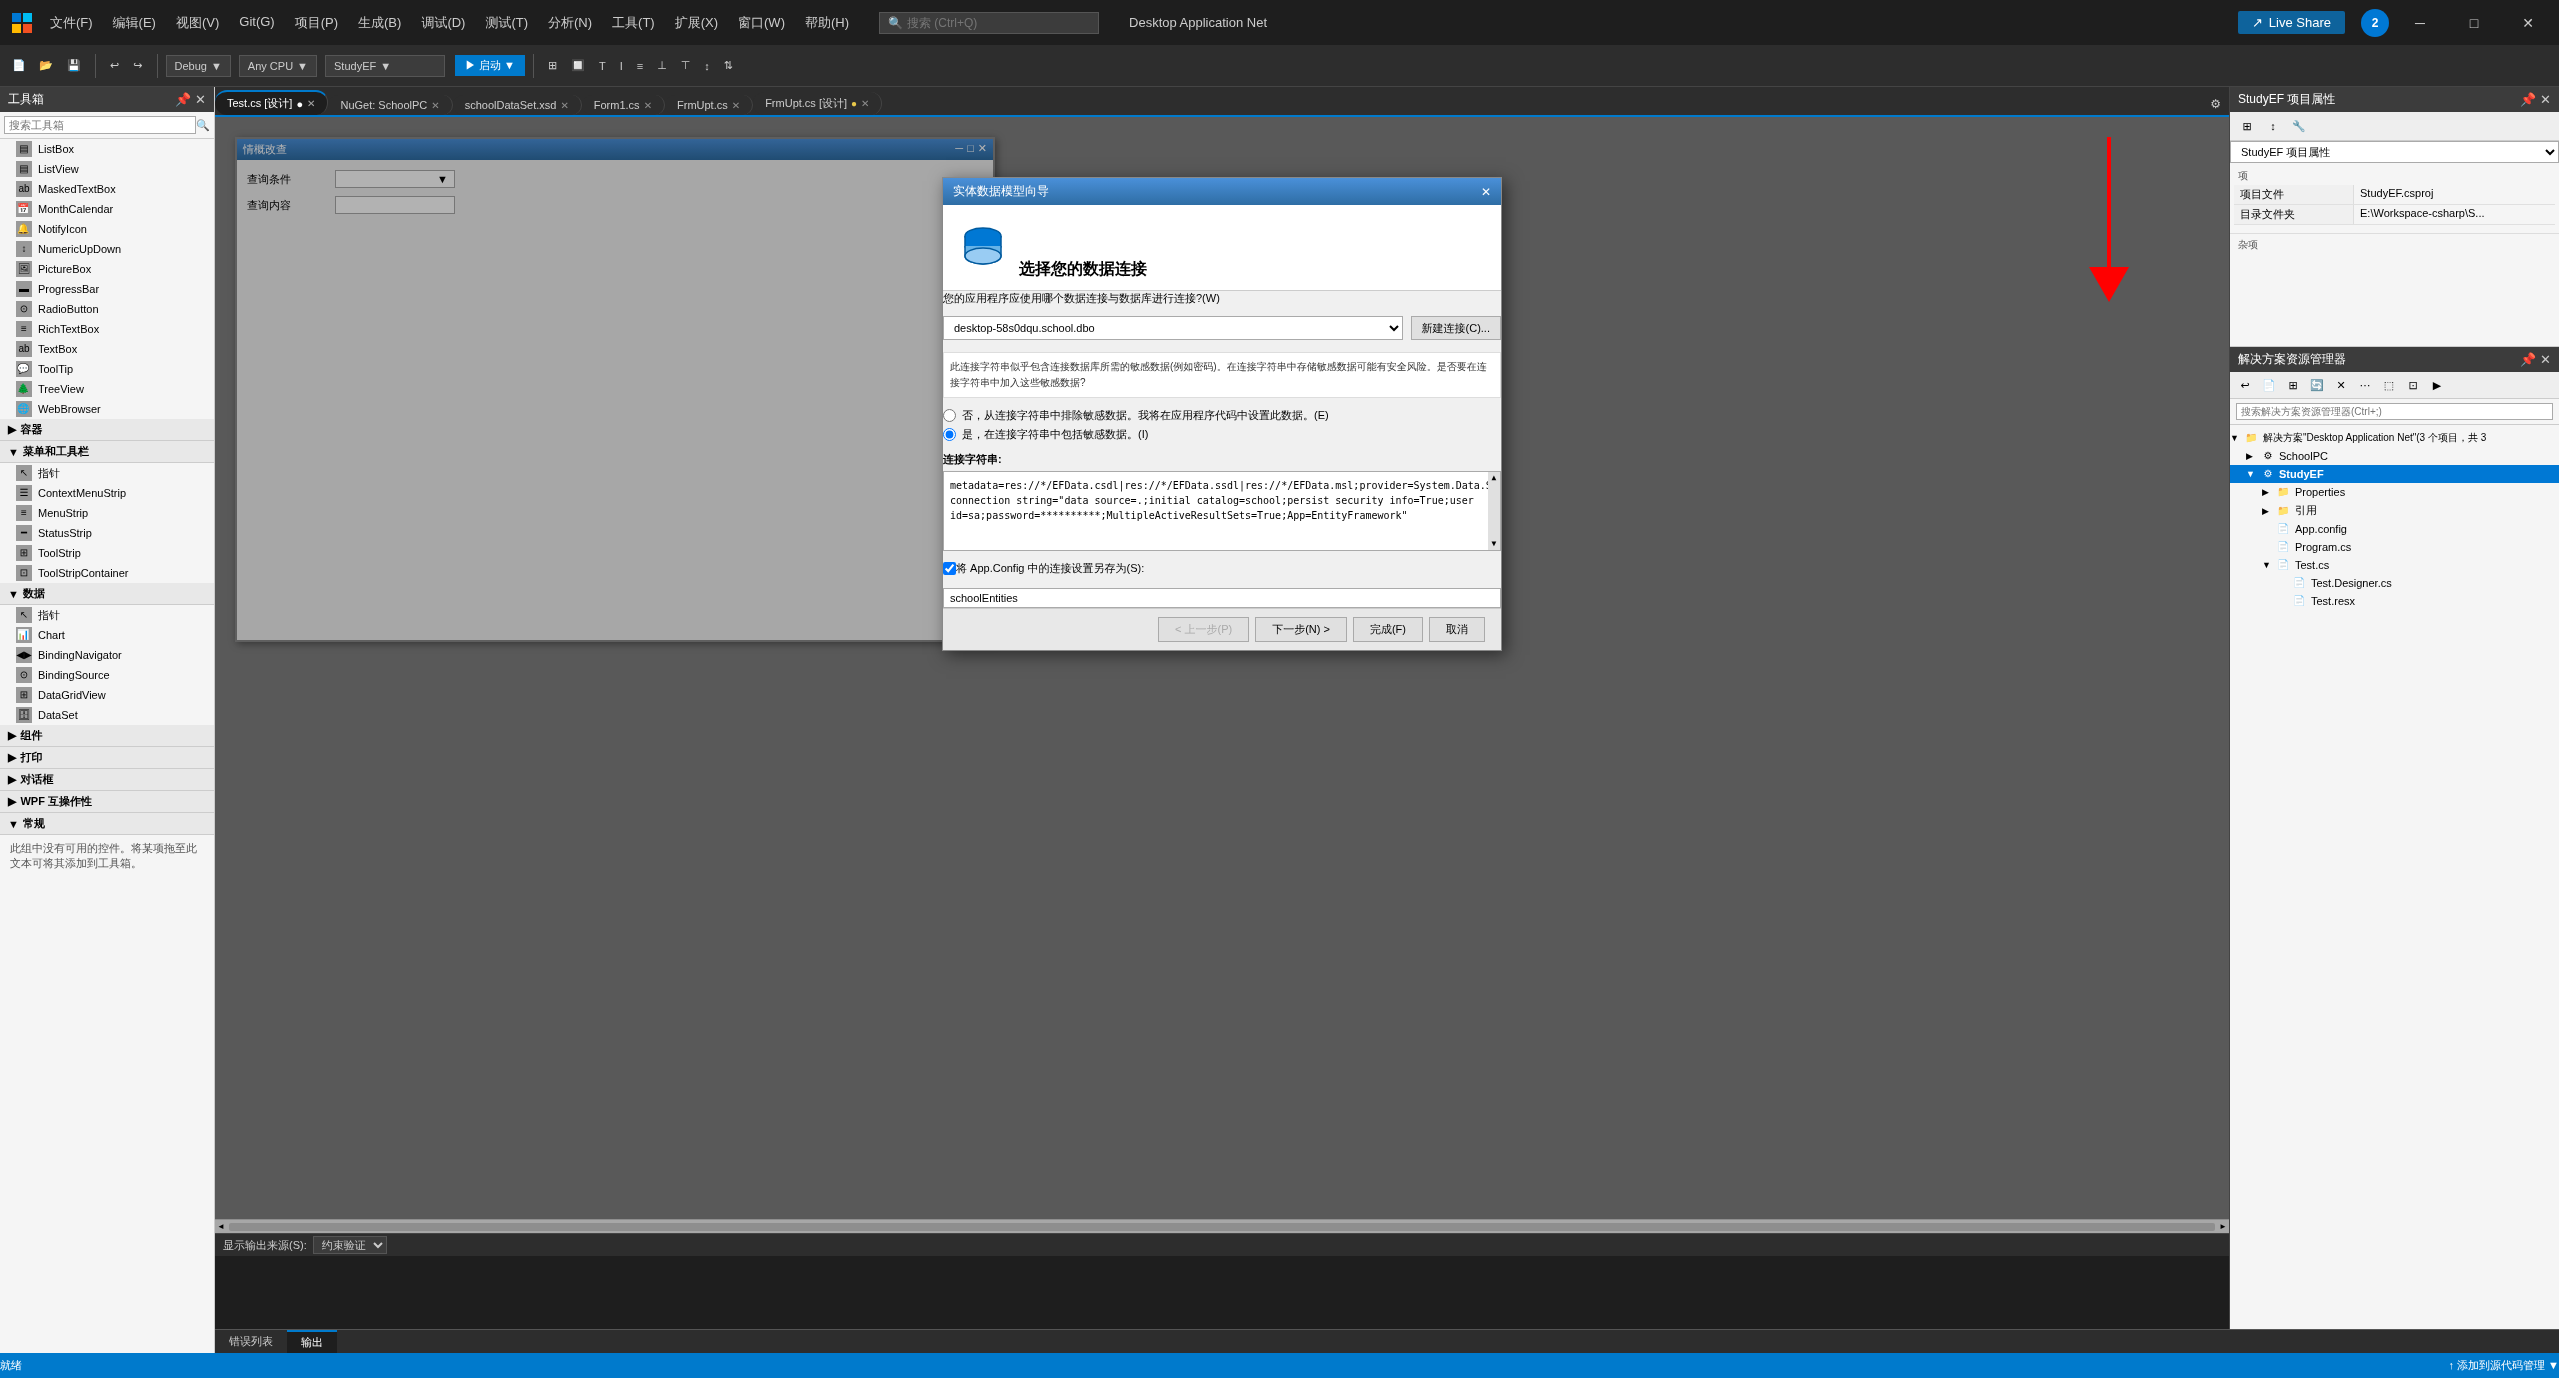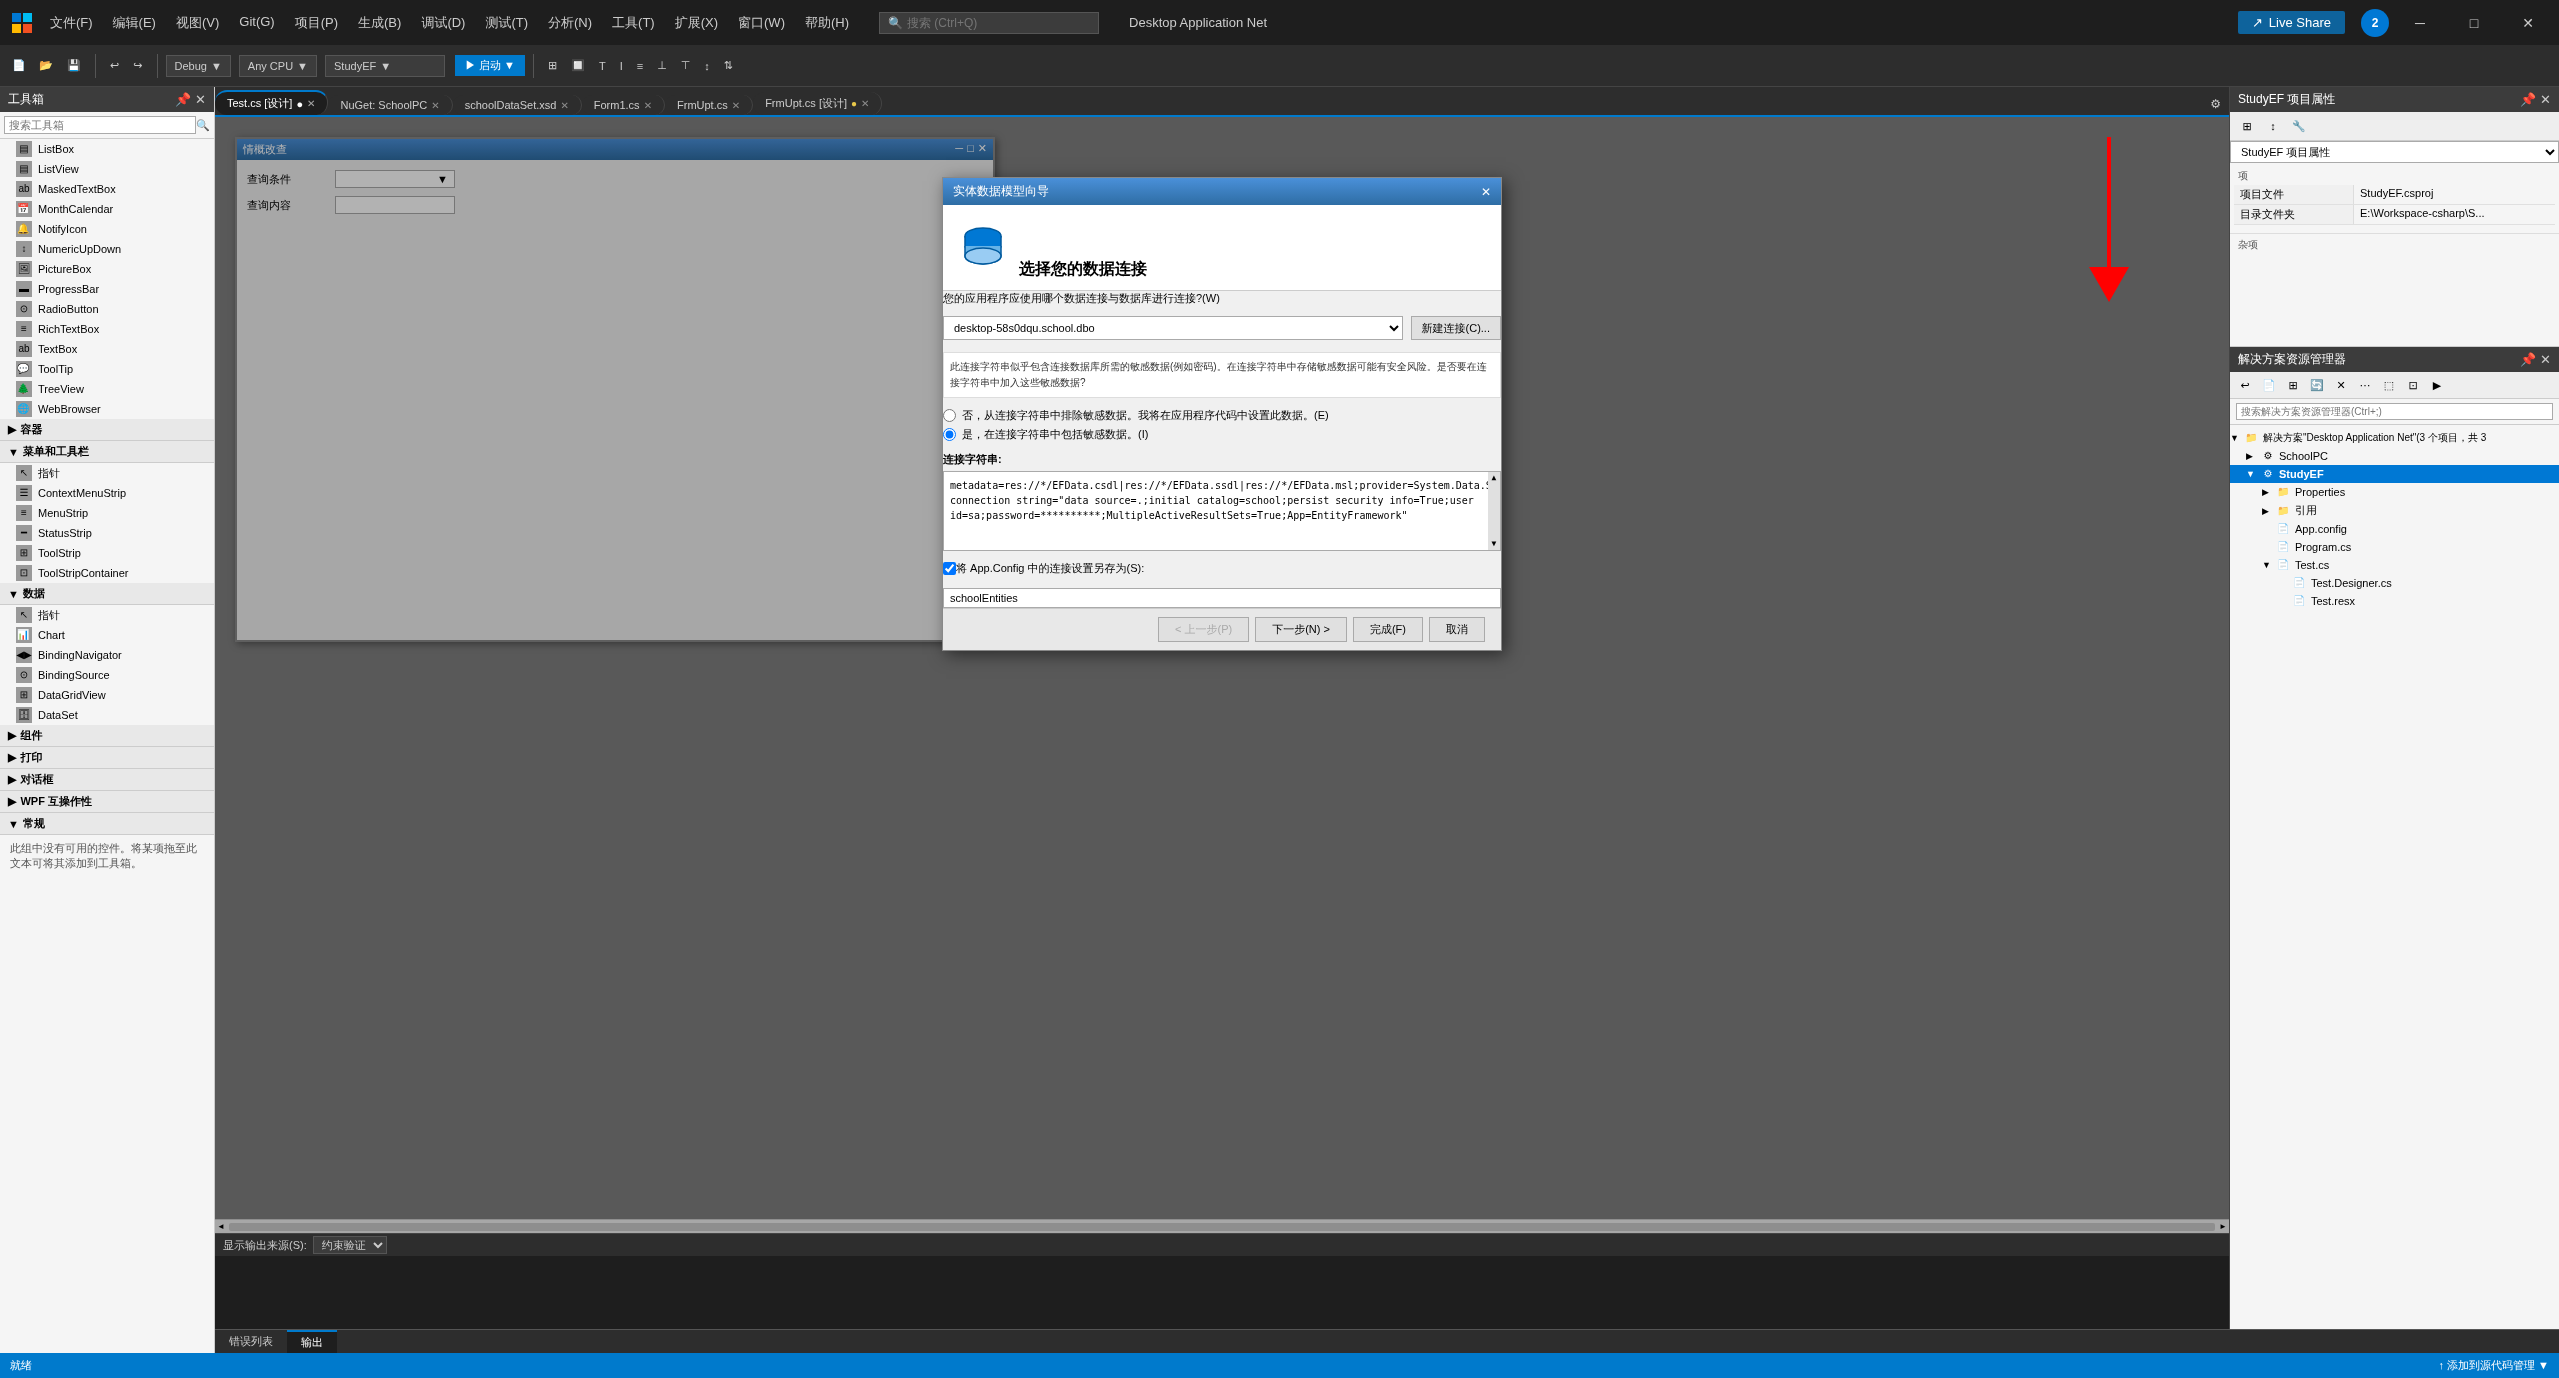--- a/index.html
+++ b/index.html
@@ -104,21 +104,21 @@
     .wizard-conn-box { background: #fff; border: 1px solid #aaa; padding: 6px; font-size: 10px; min-height: 80px; font-family: Consolas, monospace; line-height: 1.5; margin-bottom: 10px; position: relative; overflow: hidden; }
     .wizard-conn-scrollbar { position: absolute; right: 0; top: 0; bottom: 0; width: 12px; background: #e0e0e0; display: flex; flex-direction: column; align-items: center; }
     .wizard-checkbox-row { display: flex; align-items: center; gap: 0; font-size: 11px; margin-bottom: 8px; }
     .wizard-checkbox-row input[type=checkbox] { margin: 0; }
     .wizard-save-name { background: #fff; border: 1px solid #aaa; padding: 3px 6px; font-size: 11px; width: 100%; margin-top: 4px; }
     .wizard-footer { padding: 8px 16px; display: flex; justify-content: flex-end; gap: 6px; border-top: 1px solid #ccc; background: #e8e8e8; }
     .wizard-btn { background: #e0e0e0; border: 1px solid #aaa; padding: 4px 16px; font-size: 11px; cursor: pointer; }
     .wizard-btn.disabled { color: #aaa; cursor: default; }
 
     
-    #status-bar { display: flex; align-items: center; background: #007acc; color: #fff; height: 25px; padding: 0 10px; font-size: 11px; gap: 16px; }
+    #status-bar { display: flex; align-items: center; background: #007acc; color: #fff; height: 25px; padding: 0 0; font-size: 11px; gap: 16px; }
 
     
     ::-webkit-scrollbar { width: 8px; height: 8px; }
     ::-webkit-scrollbar-track { background: #f0f0f0; }
     ::-webkit-scrollbar-thumb { background: #aaa; }
 
     
     .red-arrow-annotation { position: absolute; top: 10px; right: 60px; z-index: 300; pointer-events: none; }
     .red-arrow-annotation svg { width: 120px; height: 200px; }
 

